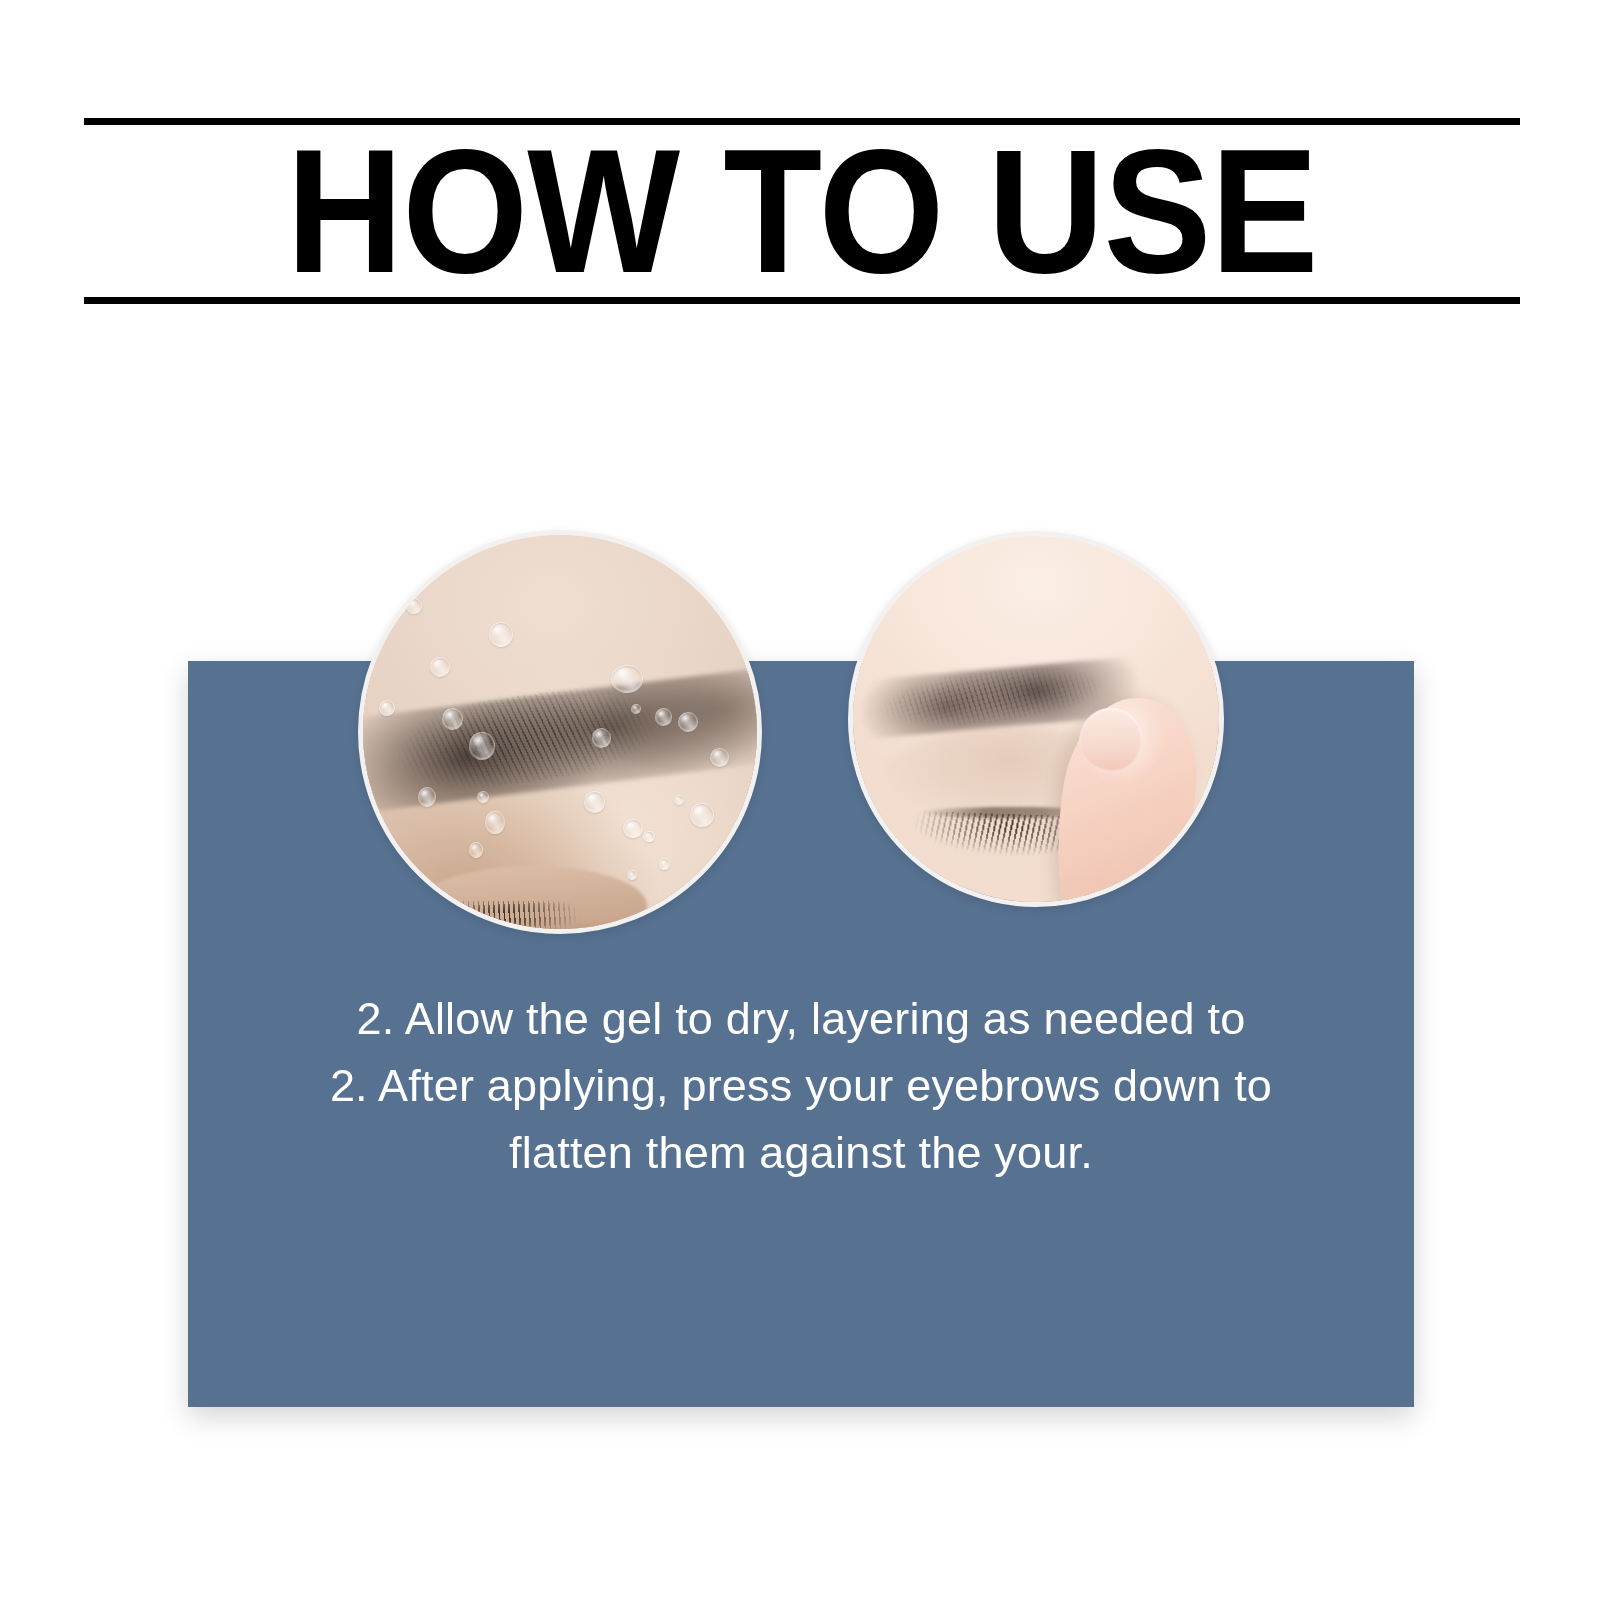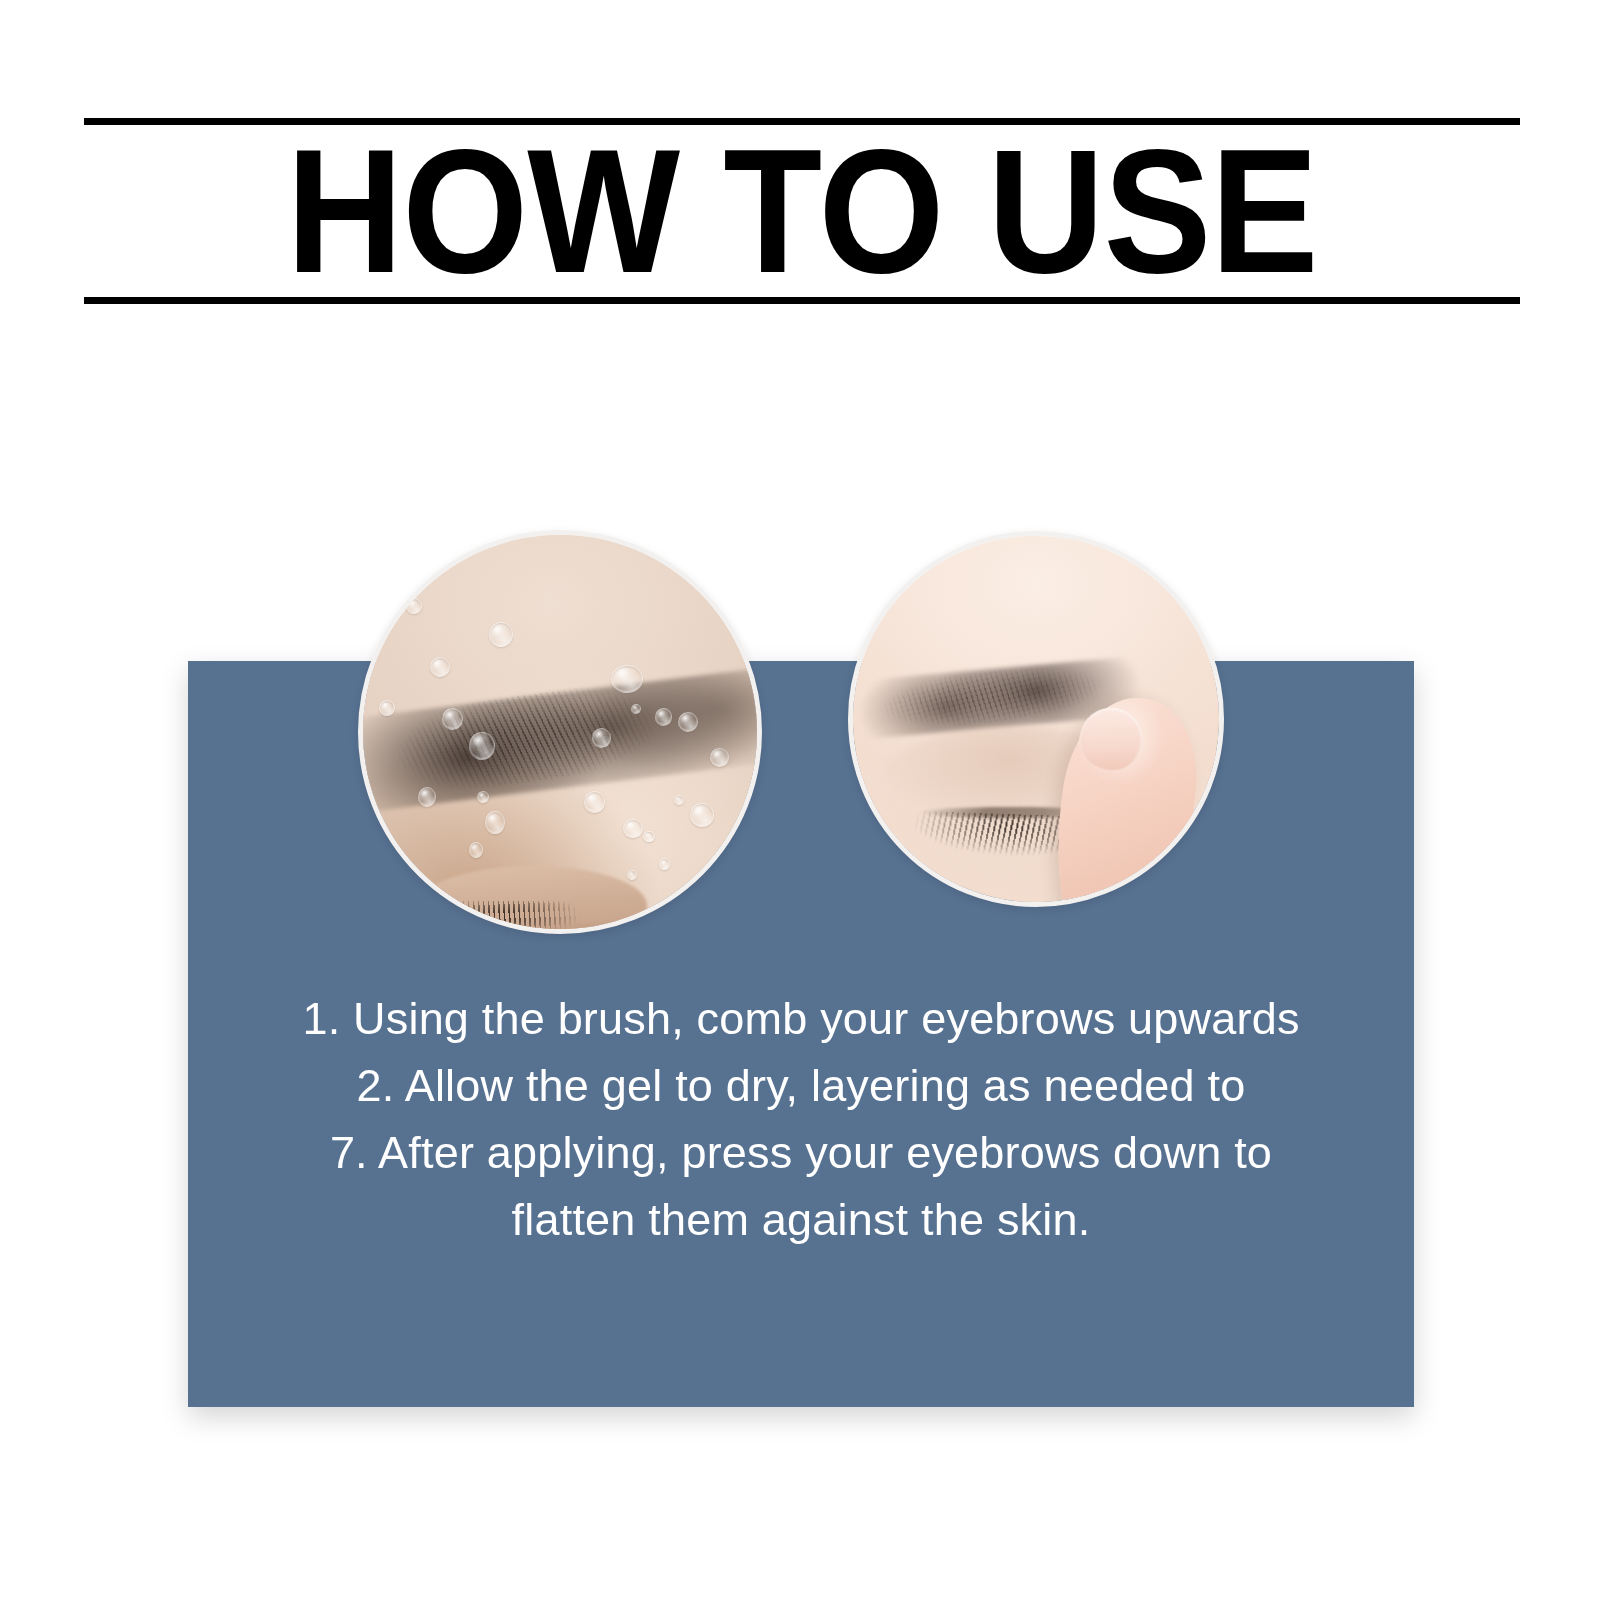--- a/index.html
+++ b/index.html
@@ -283,19 +283,18 @@
       <div class="hairsB"></div>
       <div class="lidB"></div>
       <div class="lashLineB"></div>
       <div class="lashB"></div>
       <div class="fingerB"></div>
       <div class="nailB"></div>
     </div>
   </div>
 
   <div class="steps">
-    <span class="ln">1. Using the brush, comb your eyebrows upwards</span>
     <span class="ln">2. Allow the gel to dry, layering as needed to</span>
-    <span class="ln">7. After applying, press your eyebrows down to</span>
-    <span class="ln">flatten them against the skin.</span>
+    <span class="ln">2. After applying, press your eyebrows down to</span>
+    <span class="ln">flatten them against the your.</span>
   </div>
 
 </div>
 
 </body></html>

